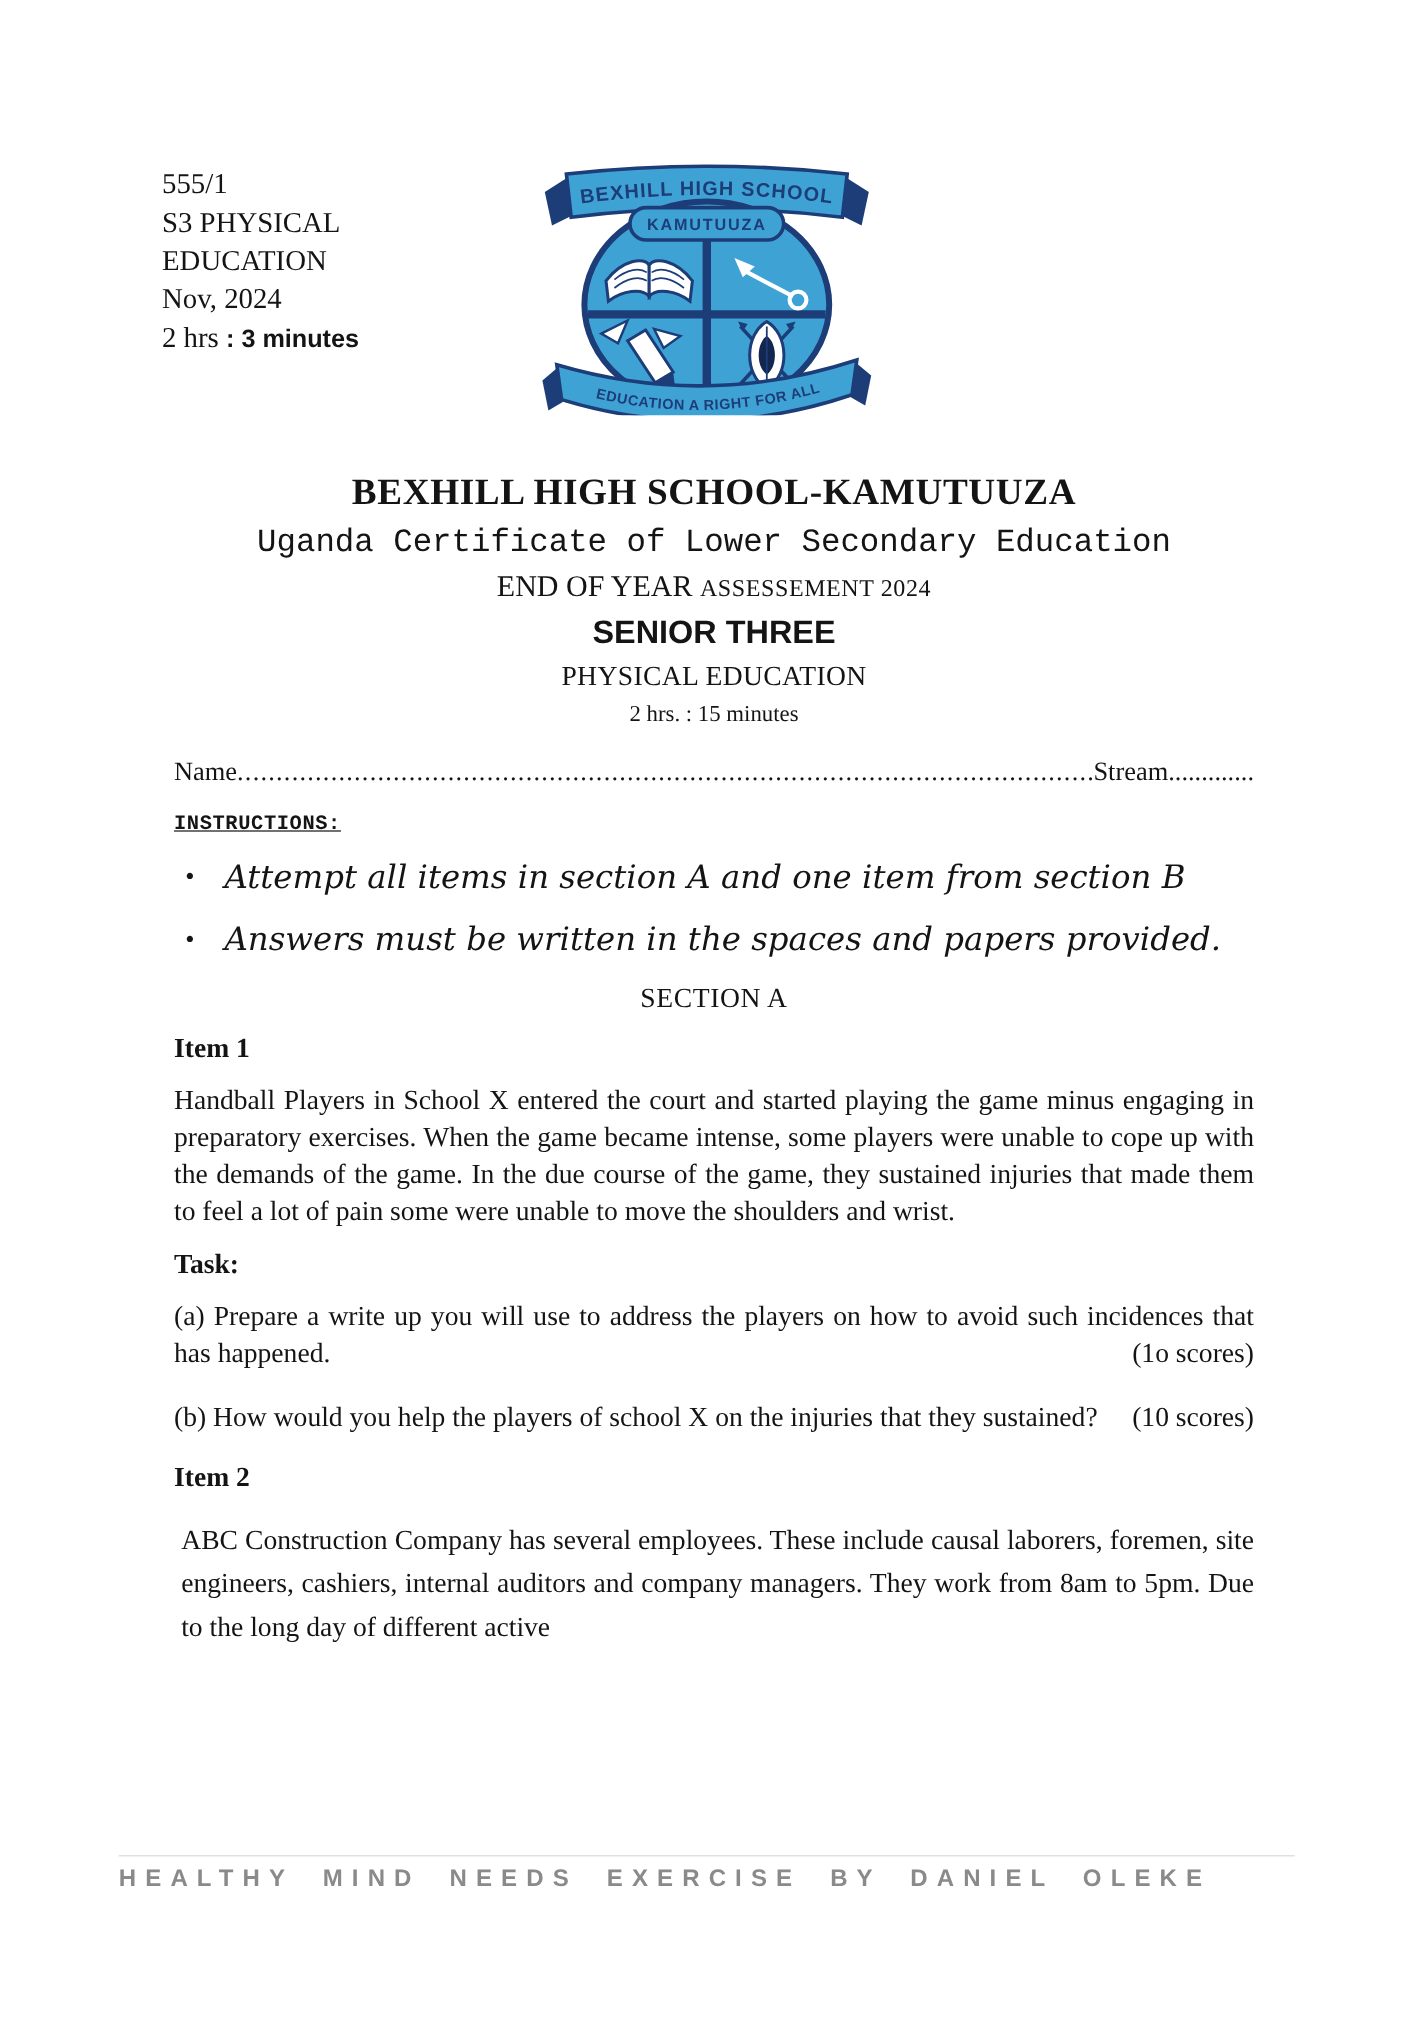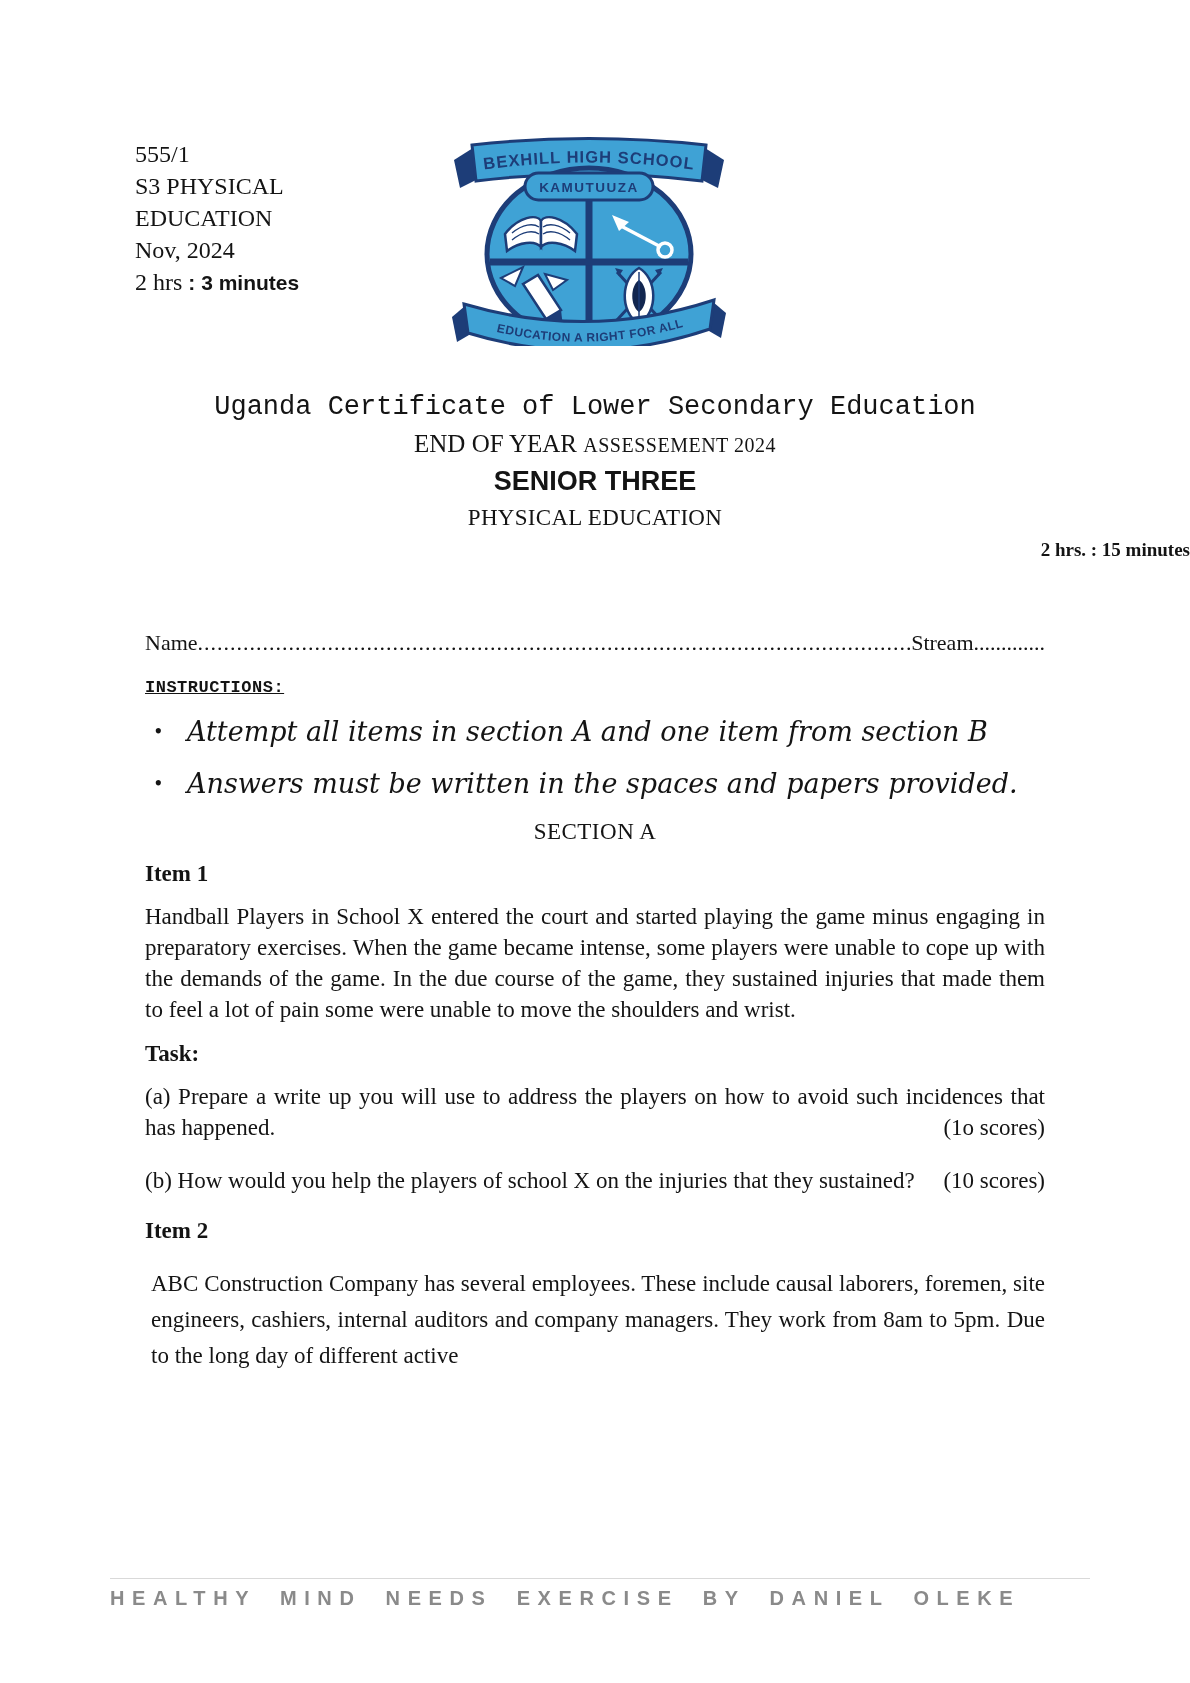--- a/index.html
+++ b/index.html
@@ -28,21 +28,21 @@
     position:absolute;left:0;top:392px;width:100%;
     text-align:center;
   }
   .t-school{font-size:31px;font-weight:bold;letter-spacing:.5px;margin:0 0 10px 0;}
   .t-cert{font-size:27px;margin:0 0 8px 0;font-family:Liberation Mono, monospace;}
   .t-assess{margin:0 0 8px 0;}
   .t-assess .a-main{font-size:25px;}
   .t-assess .a-small{font-size:20px;letter-spacing:.5px;}
   .t-level{font-family:"Liberation Sans", sans-serif;font-weight:bold;font-size:27px;margin:2px 0 8px 0;}
   .t-subject{font-size:23px;margin:0 0 8px 0;letter-spacing:.3px;}
-  .t-duration{font-size:19px;font-weight:bold;margin:0;text-align:right;}
+  .t-duration{font-size:19px;font-weight:normal;margin:0;}
   
   .body-col{
     position:absolute;left:145px;top:630px;width:900px;
     font-size:23px;
   }
   .name-line{
     display:flex;align-items:baseline;white-space:nowrap;
     font-size:22px;margin-bottom:22px;
   }
   .name-line .leader{flex:1 1 auto;overflow:hidden;letter-spacing:1px;}
@@ -72,24 +72,23 @@
   .question{
     position:relative;text-align:justify;
     font-size:23px;line-height:31px;margin:0 0 22px 0;
   }
   .question .scores{
     position:absolute;right:0;bottom:0;background:#ffffff;padding-left:12px;
   }
   .item2-para{margin-top:22px;line-height:36px;padding-left:6px;}
   
   .footer{
-    position:absolute;left:110px;top:1546px;width:980px;
+    position:absolute;left:99px;top:1546px;width:980px;
     border-top:1px solid #d9d9d9;
     padding-top:8px;
-    margin-top:32px;
   }
   .footer .footer-text{
     font-family:"Liberation Sans", sans-serif;
     font-weight:bold;font-size:20px;color:#8a8a8a;
     letter-spacing:.38em;word-spacing:.55em;white-space:nowrap;
   }
 </style>
 </head>
 <body>
 
@@ -157,20 +156,21 @@
 
       <path d="M 15,170 Q 140,207 265,166 L 261,195 Q 140,236 19,199 Z" fill="#3fa2d5" stroke="#1d3d78" stroke-width="3"></path>
       <path id="botArc" d="M 26,192 Q 140,226 256,186" fill="none"></path>
       <text font-family="Liberation Sans, sans-serif" font-size="12" font-weight="bold" fill="#1d3d78" letter-spacing=".5">
         <textPath href="#botArc" startOffset="50%" text-anchor="middle">EDUCATION A RIGHT FOR ALL</textPath>
       </text>
     </svg>
   </div>
 
   <div class="title-block">
+    <div class="t-school">BEXHILL HIGH SCHOOL-KAMUTUUZA</div>
     <div class="t-cert">Uganda Certificate of Lower Secondary Education</div>
     <div class="t-assess"><span class="a-main">END OF YEAR </span><span class="a-small">ASSESSEMENT 2024</span></div>
     <div class="t-level">SENIOR THREE</div>
     <div class="t-subject">PHYSICAL EDUCATION</div>
     <div class="t-duration">2 hrs. : 15 minutes</div>
   </div>
 
   <div class="body-col">
 
     <div class="name-line">

